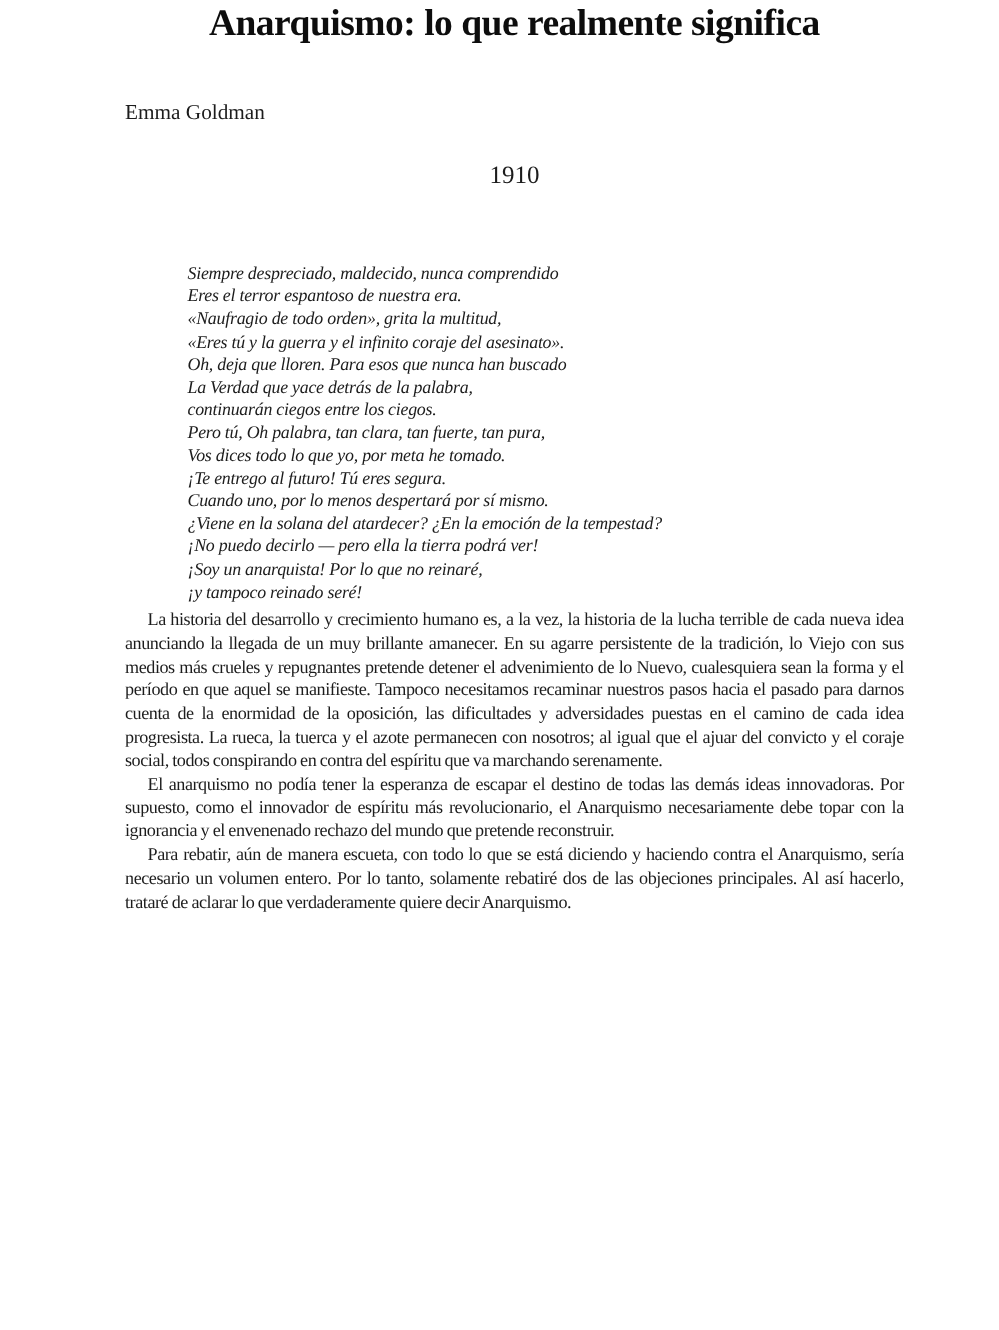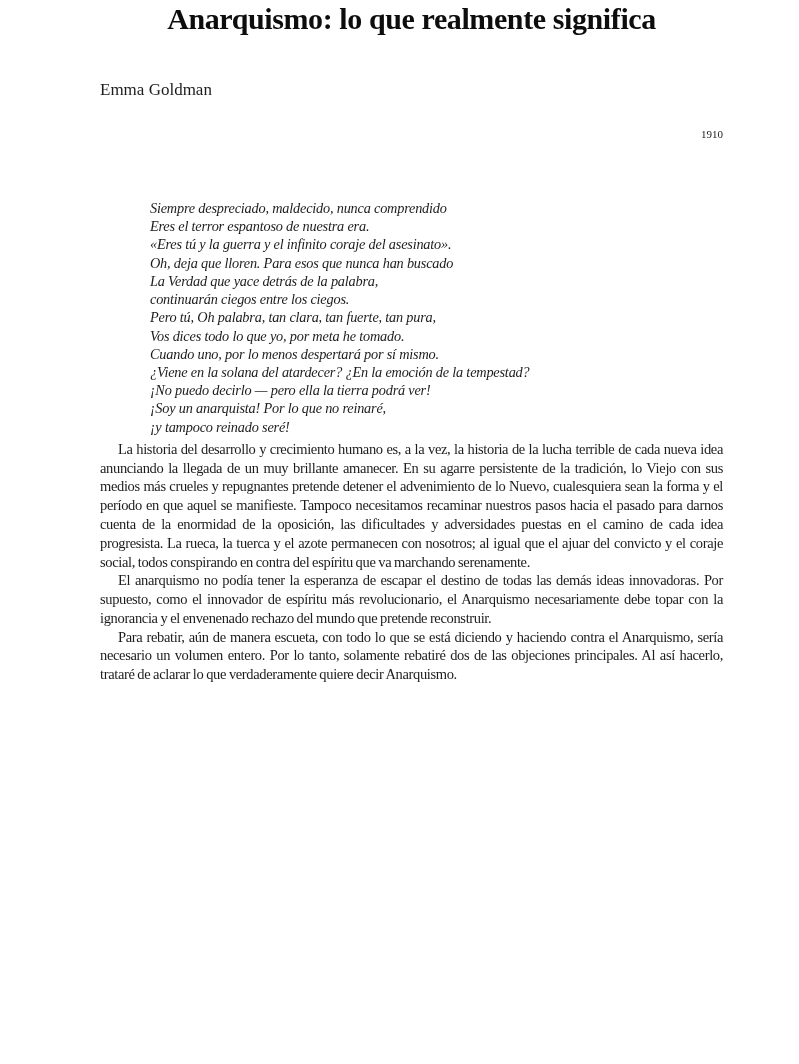--- a/index.html
+++ b/index.html
@@ -25,22 +25,22 @@
     line-height: 1.25;
   }
   .doc-author {
     margin-top: 42px;
     text-align: left;
     font-size: 17px;
     line-height: 1.2;
   }
   .doc-date {
     margin-top: 28px;
-    text-align: right;
-    font-size: 11px;
+    text-align: center;
+    font-size: 20px;
     line-height: 1.2;
   }
   .poem {
     margin-top: 58px;
     margin-left: 50px;
   }
   .poem .poem-line {
     font-style: italic;
     font-size: 14.3px;
     line-height: 18.2px;
@@ -70,26 +70,28 @@
 <body>
 
 <div class="page">
   <div class="doc-title">Anarquismo: lo que realmente significa</div>
   <div class="doc-author">Emma Goldman</div>
   <div class="doc-date">1910</div>
 
   <div class="poem">
       <div class="poem-line">Siempre despreciado, maldecido, nunca comprendido</div>
       <div class="poem-line">Eres el terror espantoso de nuestra era.</div>
+      <div class="poem-line">«Naufragio de todo orden», grita la multitud,</div>
       <div class="poem-line">«Eres tú y la guerra y el infinito coraje del asesinato».</div>
       <div class="poem-line">Oh, deja que lloren. Para esos que nunca han buscado</div>
       <div class="poem-line">La Verdad que yace detrás de la palabra,</div>
       <div class="poem-line">continuarán ciegos entre los ciegos.</div>
       <div class="poem-line">Pero tú, Oh palabra, tan clara, tan fuerte, tan pura,</div>
       <div class="poem-line">Vos dices todo lo que yo, por meta he tomado.</div>
+      <div class="poem-line">¡Te entrego al futuro! Tú eres segura.</div>
       <div class="poem-line">Cuando uno, por lo menos despertará por sí mismo.</div>
       <div class="poem-line">¿Viene en la solana del atardecer? ¿En la emoción de la tempestad?</div>
       <div class="poem-line">¡No puedo decirlo — pero ella la tierra podrá ver!</div>
       <div class="poem-line">¡Soy un anarquista! Por lo que no reinaré,</div>
       <div class="poem-line">¡y tampoco reinado seré!</div>
     </div>
 
 
   <div class="body-text">
       <div class="body-paragraph">La historia del desarrollo y crecimiento humano es, a la vez, la historia de la lucha terrible de cada nueva idea anunciando la llegada de un muy brillante amanecer. En su agarre persistente de la tradición, lo Viejo con sus medios más crueles y repugnantes pretende detener el advenimiento de lo Nuevo, cualesquiera sean la forma y el período en que aquel se manifieste. Tampoco necesitamos recaminar nuestros pasos hacia el pasado para darnos cuenta de la enormidad de la oposición, las dificultades y adversidades puestas en el camino de cada idea progresista. La rueca, la tuerca y el azote permanecen con nosotros; al igual que el ajuar del convicto y el coraje social, todos conspirando en contra del espíritu que va marchando serenamente.</div>

